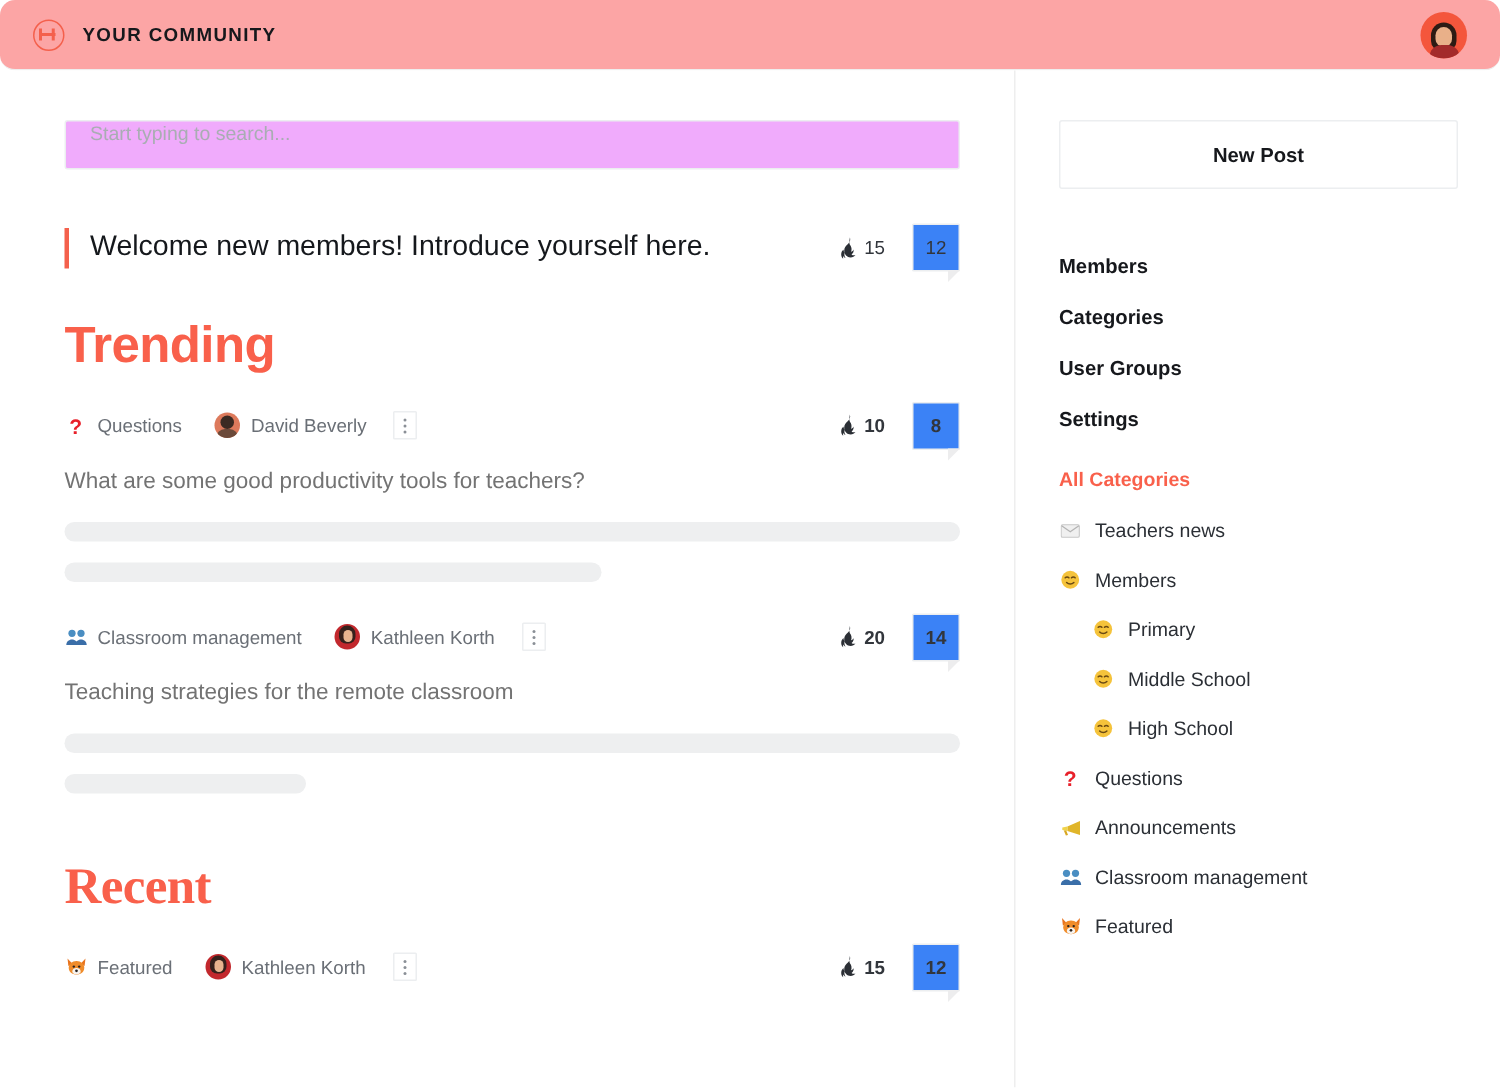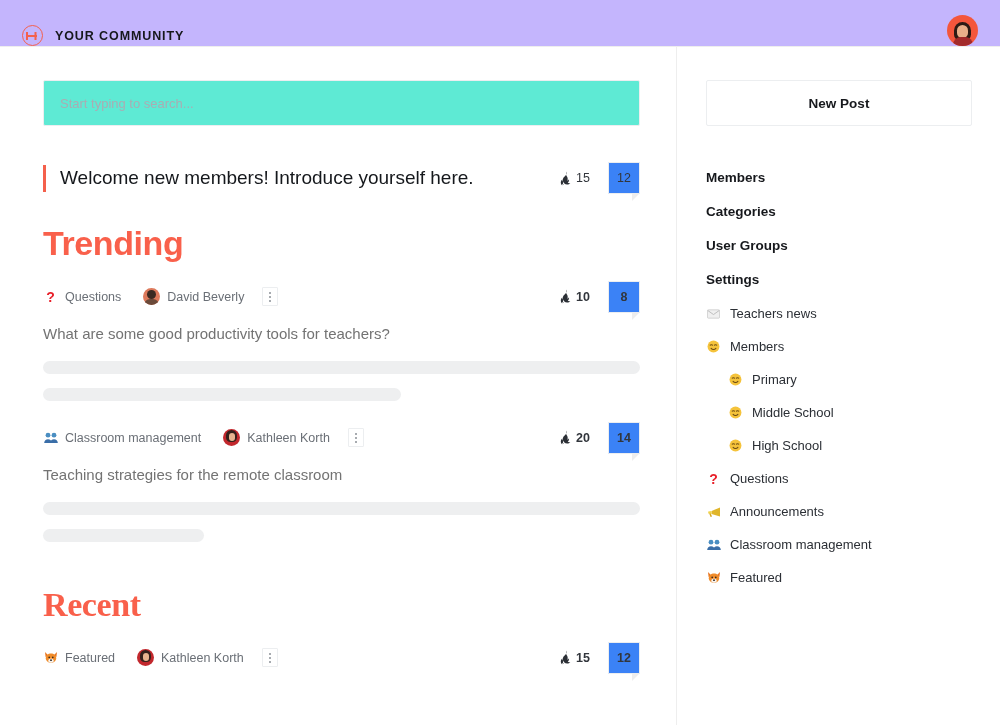--- a/index.html
+++ b/index.html
@@ -21,24 +21,25 @@
     display: flex;
     flex-direction: column;
   }
 
   
   .header {
     height: 47px;
     min-height: 47px;
     border-bottom: 1px solid #eeeeee;
     display: flex;
-    align-items: flex-end;
+    align-items: center;
     padding: 0 22px 0 22px;
-    background: #c4b5fd;
+    background: #fca5a5;
     position: relative;
+    border-radius: 10px;
   }
 
   .brand {
     display: flex;
     align-items: center;
     gap: 12px;
   }
 
   .logo-mark {
     width: 21px;
@@ -142,27 +143,27 @@
   }
 
   .side-col {
     flex: 1;
     padding: 33px 28px 0 29px;
     overflow: hidden;
   }
 
   
   .search-box {
-    height: 46px;
+    height: 33px;
     border: 1px solid #eceef0;
     border-radius: 2px;
     display: flex;
-    align-items: center;
+    align-items: flex-start;
     padding: 0 16px;
-    background: #5eead4;
+    background: #f0abfc;
   }
   .search-input {
     border: none;
     outline: none;
     width: 100%;
     font-family: "Liberation Sans", sans-serif;
     font-size: 13px;
     color: #3c4043;
     background: transparent;
   }
@@ -597,20 +598,21 @@
 
       <button class="new-post-btn">New Post</button>
 
       <div class="side-nav">
         <div class="side-nav-item">Members</div>
         <div class="side-nav-item">Categories</div>
         <div class="side-nav-item">User Groups</div>
         <div class="side-nav-item">Settings</div>
       </div>
 
+      <div class="cats-title">All Categories</div>
 
       <div class="cat-item">
         <span class="cat-ico">
           <svg viewBox="0 0 14 10" width="13" height="10" aria-hidden="true">
             <rect x="0.5" y="0.5" width="13" height="9" rx="1" fill="#f0f0f0" stroke="#c8c8c8" stroke-width="0.8"></rect>
             <path d="M0.8 1.2 L7 5.6 L13.2 1.2" fill="none" stroke="#b4b4b4" stroke-width="0.9"></path>
           </svg>
         </span>
         <span>Teachers news</span>
       </div>

